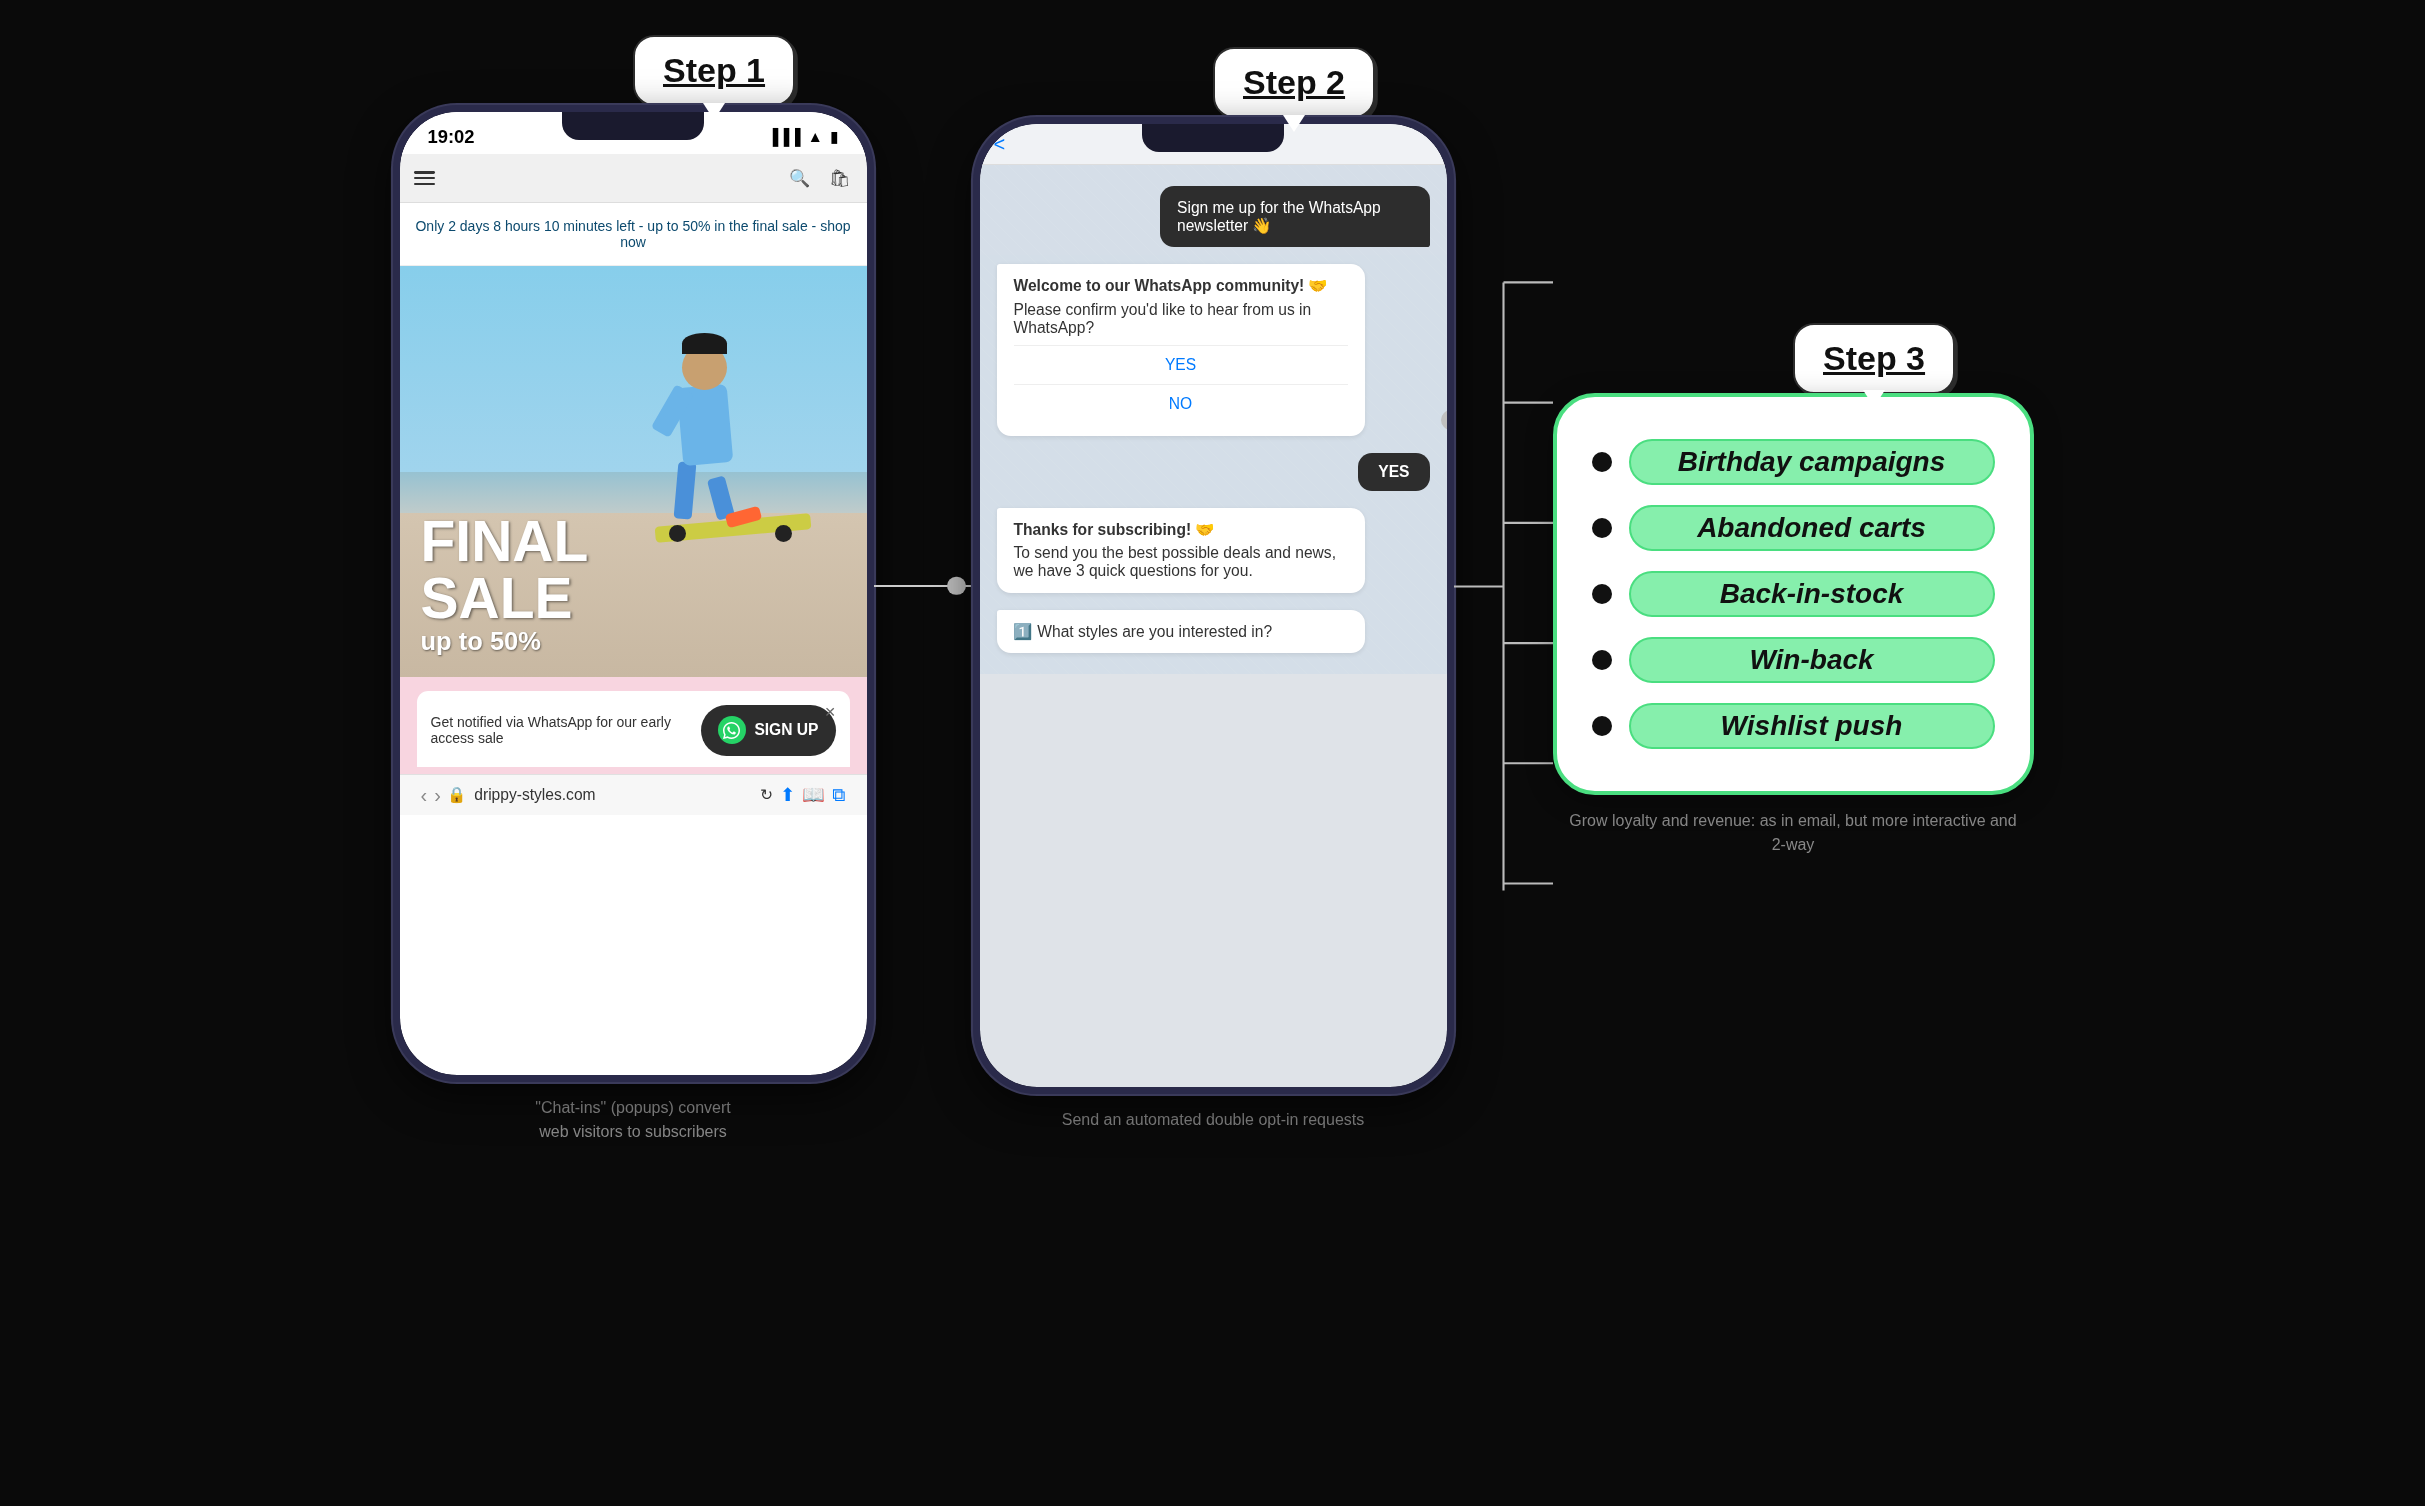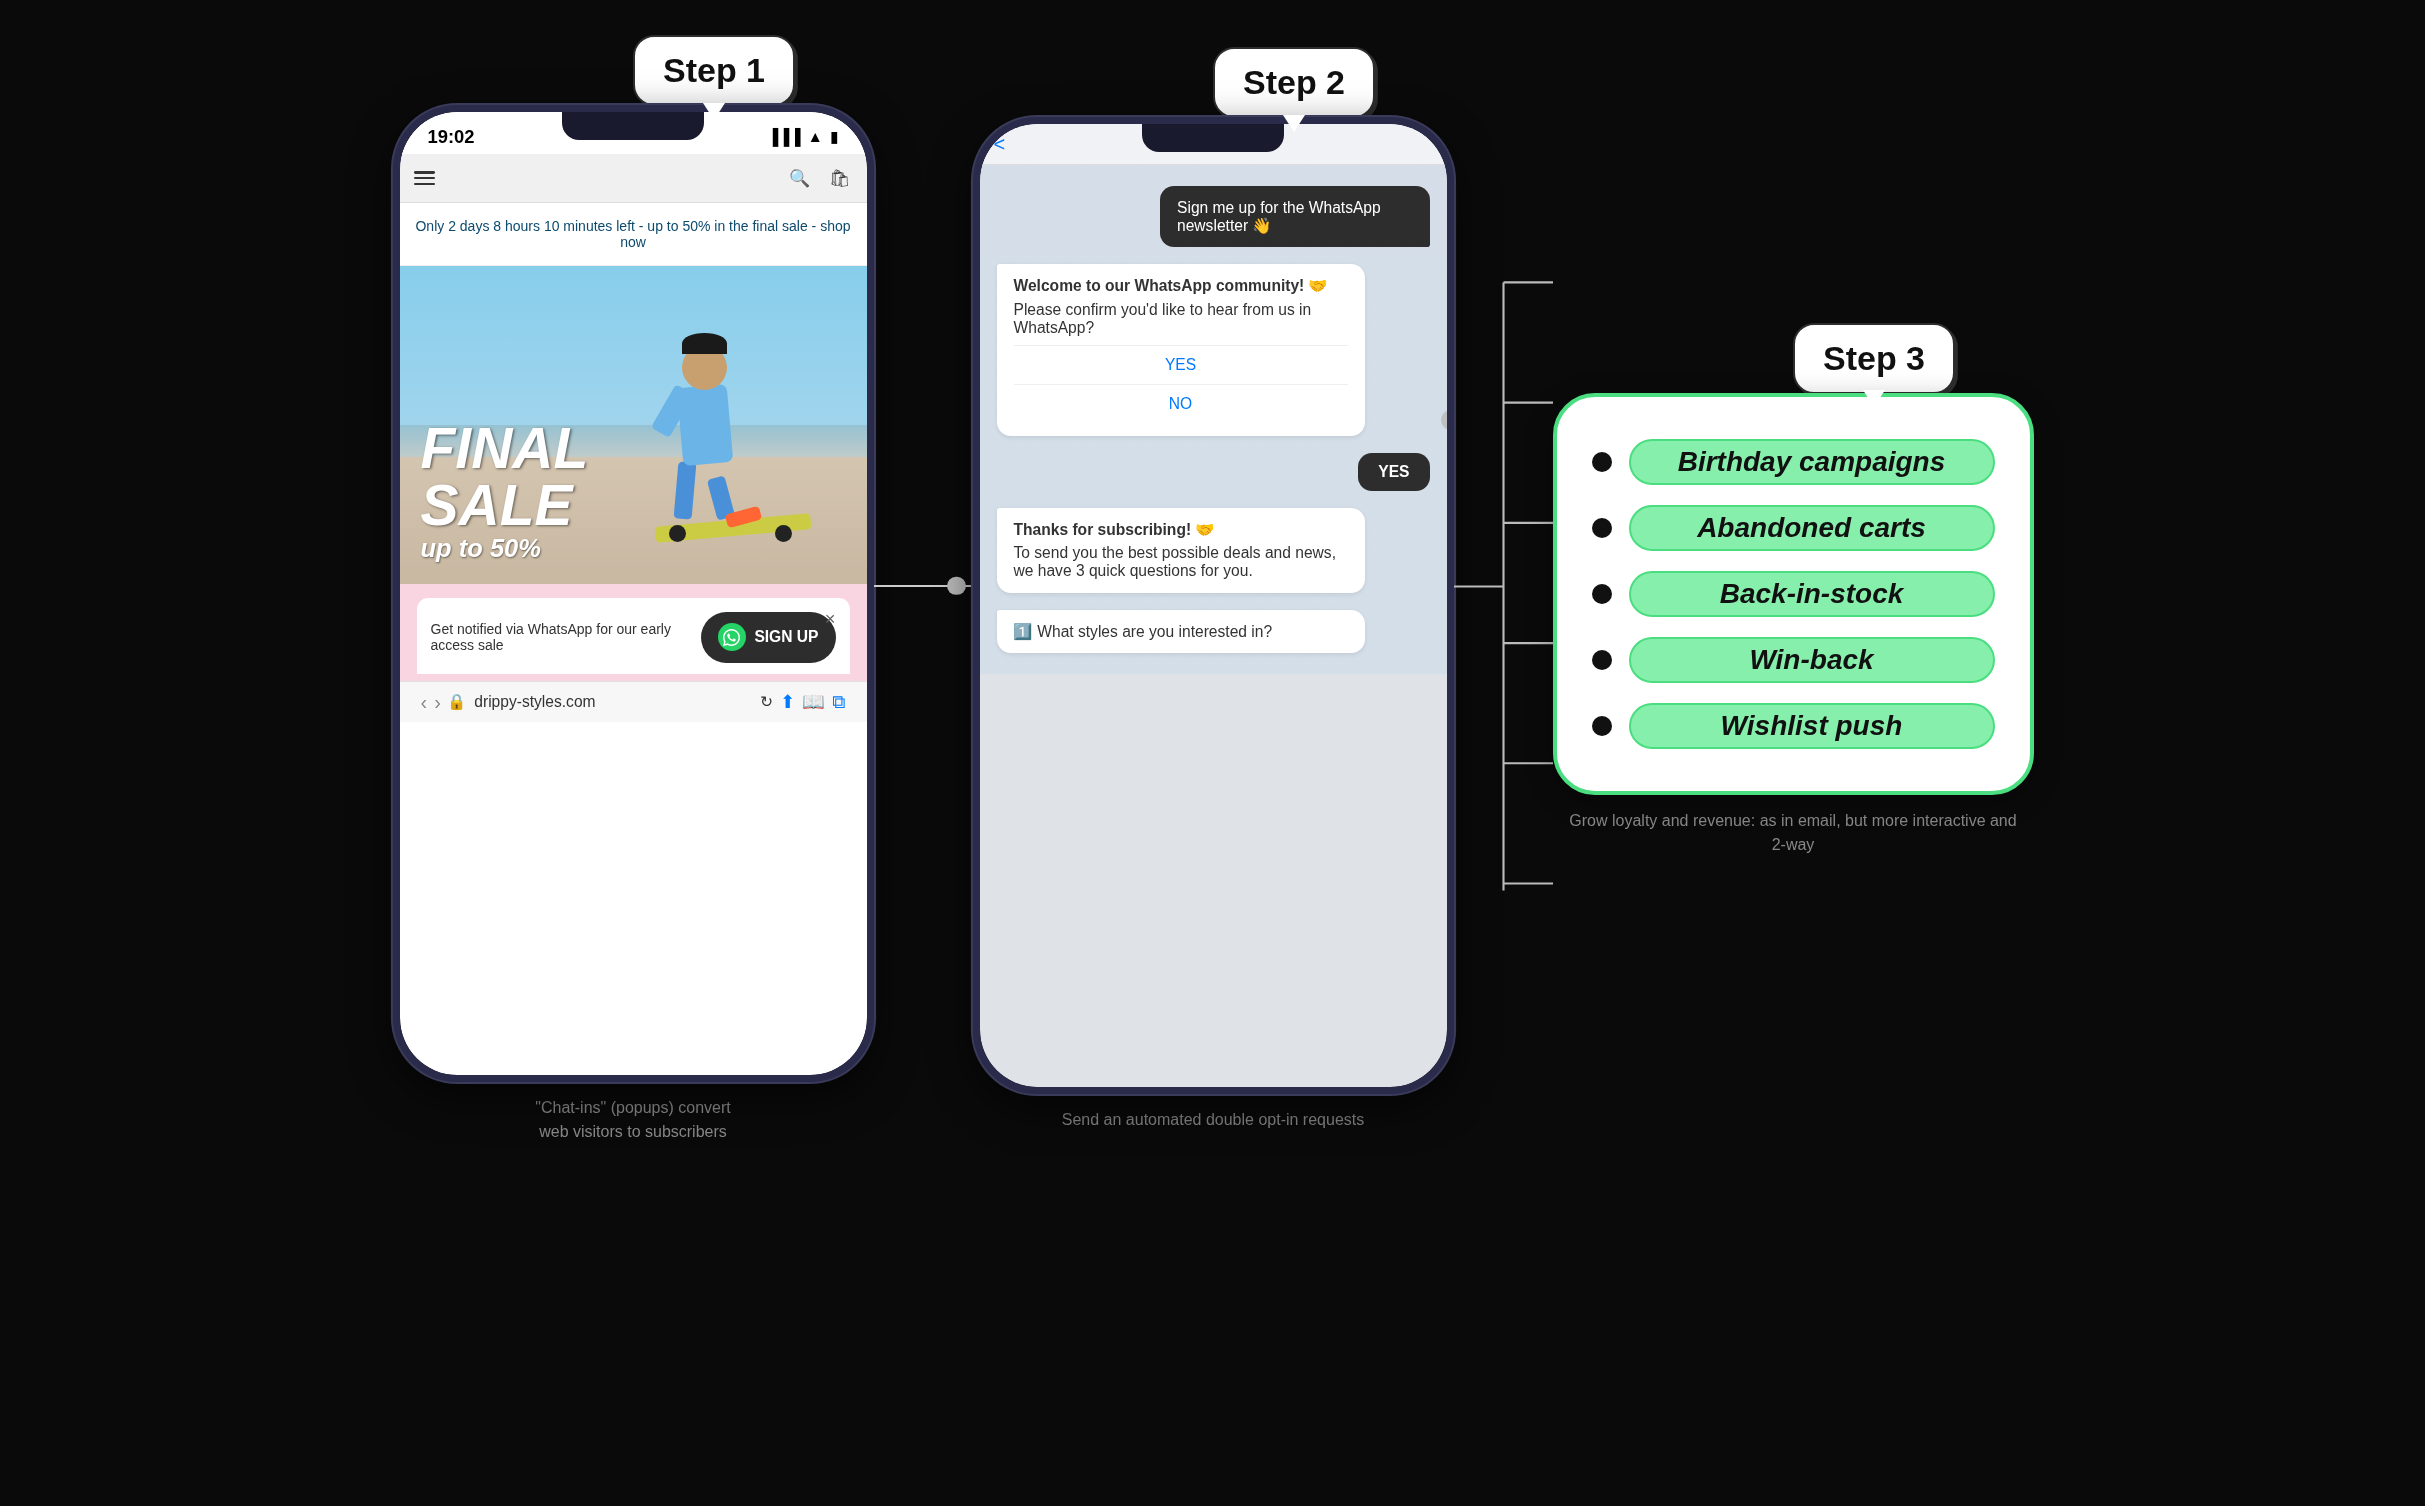--- a/index.html
+++ b/index.html
@@ -117,25 +117,24 @@
       background: white;
       text-align: center;
       font-size: 14px;
       color: #0c4a6e;
       padding: 15px 14px;
       border-bottom: 0.7px solid #eee;
     }
 
     .sale-image {
       width: 100%;
-      height: 318px;
+      height: 411px;
       background: linear-gradient(180deg, #87CEEB 0%, #6db8d8 40%, #e8d5c4 70%, #d4c5b0 100%);
       position: relative;
       overflow: hidden;
-      font-style: italic;
     }
 
     .sale-overlay-text {
       position: absolute;
       bottom: 0;
       left: 0;
       right: 0;
       padding: 21px;
     }
 
@@ -316,20 +315,21 @@
       position: absolute;
       background: white;
       border-radius: 21px;
       border: 2.8px solid #2d2d2d;
       padding: 14px 28px;
       font-size: 34px;
       font-weight: 900;
       color: #111;
       box-shadow: 2.8px 2.8px 0 #2d2d2d;
       white-space: nowrap;
+      text-decoration: underline;
     }
 
     .step-bubble::after {
       content: '';
       position: absolute;
       bottom: -21px;
       left: 50%;
       transform: translateX(-50%);
       width: 0;
       height: 0;

